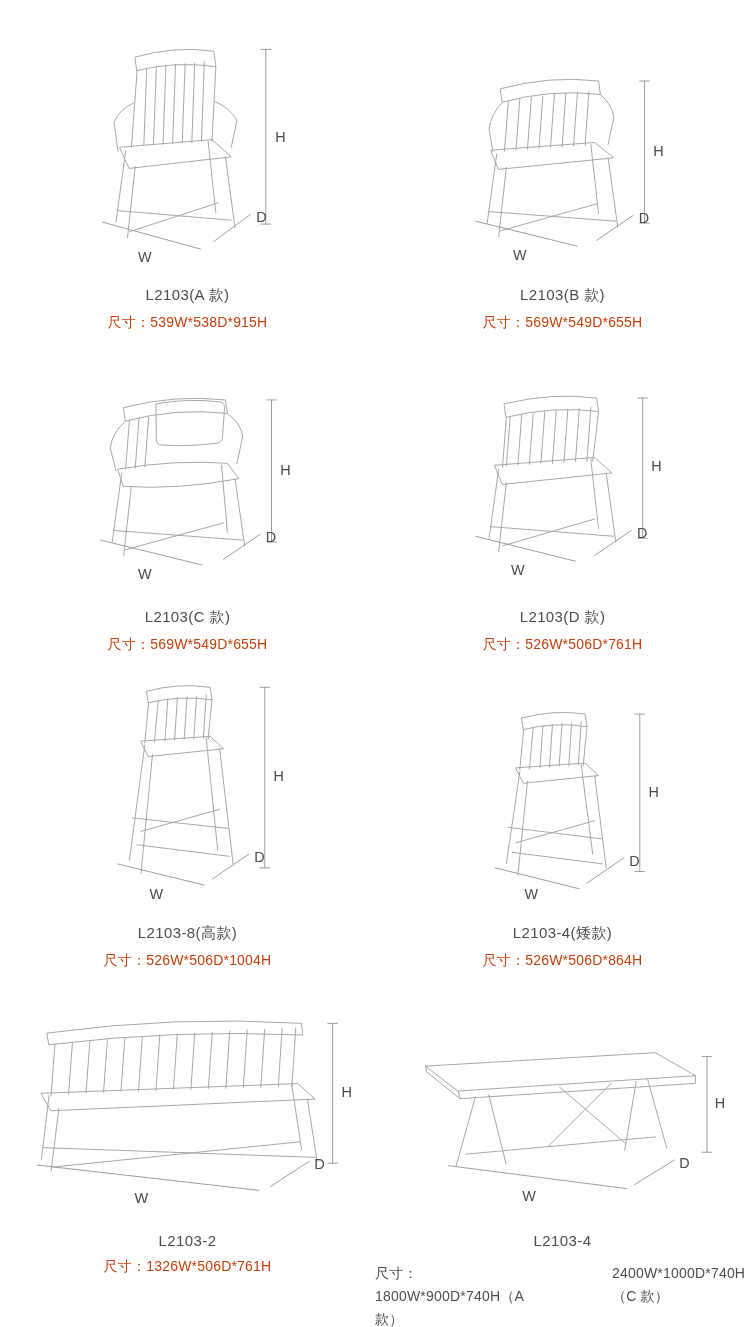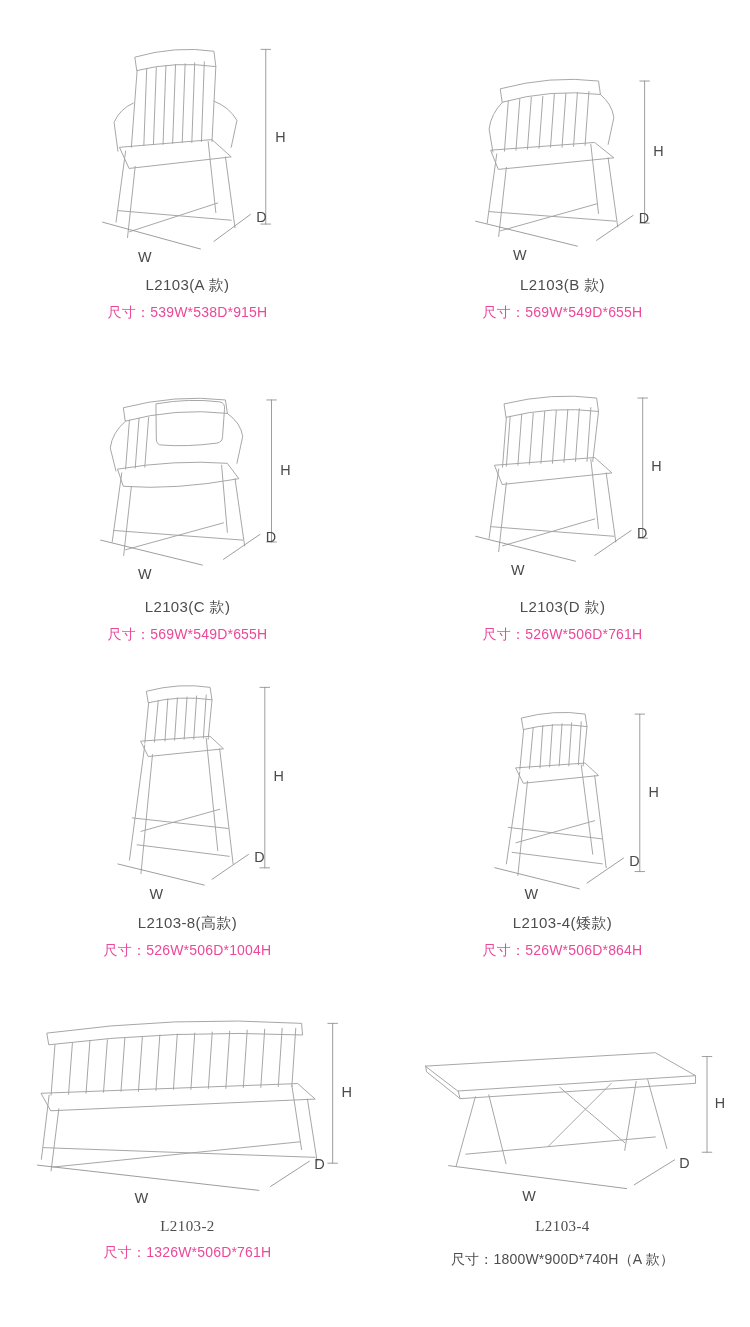--- a/index.html
+++ b/index.html
@@ -9,23 +9,23 @@
   .row-1{height:322px;}
   .row-2{height:322px;}
   .row-3{height:312px;}
   .row-4{height:359px;}
   .cell{display:flex;flex-direction:column;align-items:center;}
   .figure{display:flex;align-items:flex-end;justify-content:center;}
   .row-1 .figure{height:252px;}
   .row-2 .figure{height:252px;}
   .row-3 .figure{height:246px;}
   .row-4 .figure{height:238px;}
-  .name{margin-top:12px;font-size:15px;letter-spacing:.4px;color:#4d4d4d;}
-  .row-4 .name{margin-top:12px;font-family:Liberation Serif, serif;}
-  .size{margin-top:9px;font-size:14px;color:#ec4899;letter-spacing:.2px;}
+  .name{margin-top:22px;font-size:15px;letter-spacing:.4px;color:#4d4d4d;}
+  .row-4 .name{margin-top:26px;}
+  .size{margin-top:9px;font-size:14px;color:#c2410c;letter-spacing:.2px;}
   .size-multi{margin-top:13px;font-size:14px;color:#4d4d4d;display:flex;flex-direction:row;align-items:flex-start;line-height:23px;letter-spacing:.2px;gap:32px;}
   .size-multi .cont{padding-left:43px;}
   svg{display:block;}
   .draw path{fill:none;stroke:#a3a3a3;stroke-width:1;stroke-linecap:round;stroke-linejoin:round;}
   .dim path{fill:none;stroke:#8f8f8f;stroke-width:.9;stroke-linecap:round;}
   svg text{font-family:"Liberation Sans","DejaVu Sans",sans-serif;font-size:15px;fill:#4a4a4a;}
 </style>
 </head>
 <body>
 
@@ -230,17 +230,18 @@
             <path d="M56 148 L242 172"></path>
           </g>
           <text x="334" y="88">H</text>
           <text x="297" y="150">D</text>
           <text x="140" y="185" text-anchor="middle">W</text>
         </svg>
       </div>
       <div class="name">L2103-4</div>
       <div class="size-multi">
         <span>尺寸：1800W*900D*740H（A 款）</span>
+        <span class="cont">2400W*1000D*740H（C 款）</span>
       </div>
     </div>
   </div>
 
 </div>
 
 </body></html>

